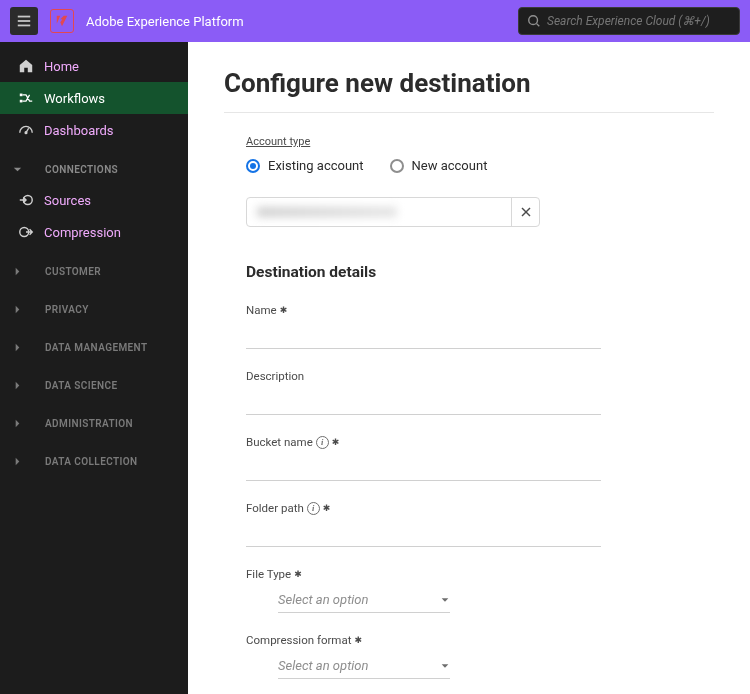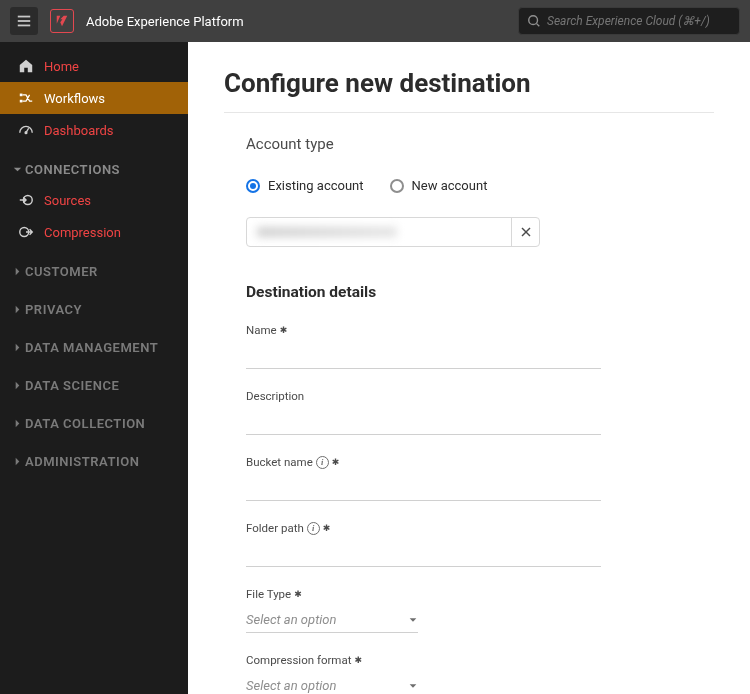--- a/index.html
+++ b/index.html
@@ -1,47 +1,47 @@
 <!DOCTYPE html>
 <html><head>
 <meta charset="utf-8">
 <style>
 * { margin: 0; padding: 0; box-sizing: border-box; font-family: -apple-system, BlinkMacSystemFont, "Segoe UI", Roboto, Arial, sans-serif; }
 body { width: 750px; height: 694px; background: #fff; overflow: hidden; }
 
 
-.topbar { height: 42px; background: #404040; display: flex; align-items: center; padding: 0 10px; gap: 12px; }
+.topbar { height: 42px; background: #8b5cf6; display: flex; align-items: center; padding: 0 10px; gap: 12px; }
 .hamburger-btn { width: 28px; height: 28px; background: #2b2b2b; border-radius: 3px; display: flex; align-items: center; justify-content: center; cursor: pointer; }
 .hamburger-btn svg { width: 16px; height: 16px; }
 .logo-box { width: 24px; height: 24px; border: 1px solid #e34850; border-radius: 3px; display: flex; align-items: center; justify-content: center; }
 .logo-box svg { width: 14px; height: 14px; }
 .app-title { color: #fff; font-size: 13px; font-weight: 400; }
 .search-wrap { margin-left: auto; display: flex; align-items: center; background: #1e1e1e; border: 1px solid #3a3a3a; border-radius: 4px; height: 28px; width: 222px; padding: 0 8px; gap: 6px; }
 .search-wrap svg { width: 14px; height: 14px; flex-shrink: 0; }
 .search-wrap input { background: transparent; border: none; outline: none; color: #909090; font-size: 12px; font-style: italic; width: 100%; }
 
 
 .layout { display: flex; height: calc(100% - 42px); }
 .sidebar { width: 188px; background: #1c1c1c; padding-top: 8px; overflow-y: auto; }
 .content { flex: 1; background: #fff; overflow-y: auto; padding: 26px 36px; }
 
 
-.nav-item { display: flex; align-items: center; gap: 10px; height: 32px; padding: 0 18px; color: #ef4444; font-size: 13px; cursor: pointer; }
-.nav-item.active { background: #a16207; color: #fff; }
+.nav-item { display: flex; align-items: center; gap: 10px; height: 32px; padding: 0 18px; color: #f0abfc; font-size: 13px; cursor: pointer; }
+.nav-item.active { background: #14532d; color: #fff; }
 .nav-item svg { width: 16px; height: 16px; flex-shrink: 0; }
 
-.nav-group { display: flex; align-items: center; gap: 2px; height: 30px; padding: 0 12px; color: #7a7a7a; font-size: 13px; font-weight: 600; letter-spacing: 0.04em; cursor: pointer; margin-top: 8px; }
+.nav-group { display: flex; align-items: center; gap: 22px; height: 30px; padding: 0 12px; color: #7a7a7a; font-size: 10px; font-weight: 600; letter-spacing: 0.04em; cursor: pointer; margin-top: 8px; }
 .nav-group svg { width: 11px; height: 11px; }
 .nav-group.expanded { color: #8a8a8a; }
 
 
 .page-title { font-size: 26px; font-weight: 700; color: #2c2c2c; margin-bottom: 14px; }
 .page-hr { border: none; border-top: 1px solid #e6e6e6; margin-bottom: 22px; }
 .form-section { margin-left: 22px; max-width: 370px; }
-.small-label { font-size: 15px; color: #4b4b4b; margin-bottom: 25px; }
+.small-label { font-size: 11px; color: #4b4b4b; margin-bottom: 10px; text-decoration: underline; }
 
 .radio-row { display: flex; gap: 26px; margin-bottom: 24px; }
 .radio-opt { display: flex; align-items: center; gap: 8px; cursor: pointer; }
 .radio-circle { width: 14px; height: 14px; border-radius: 50%; border: 2px solid #8e8e8e; display: flex; align-items: center; justify-content: center; }
 .radio-circle.checked { border-color: #1473e6; }
 .radio-circle.checked::after { content: ""; width: 6px; height: 6px; border-radius: 50%; background: #1473e6; }
 .radio-label { font-size: 13px; color: #2c2c2c; }
 
 .account-pick { display: flex; border: 1px solid #d8d8d8; border-radius: 4px; height: 30px; width: 294px; margin-bottom: 36px; }
 .account-val { flex: 1; padding: 0 10px; display: flex; align-items: center; }
@@ -49,21 +49,21 @@
 .account-clear { width: 28px; border-left: 1px solid #d8d8d8; display: flex; align-items: center; justify-content: center; cursor: pointer; }
 .account-clear svg { width: 12px; height: 12px; }
 
 .section-title { font-size: 15.5px; font-weight: 700; color: #2c2c2c; margin-bottom: 22px; }
 .field { margin-bottom: 20px; }
 .field-label { font-size: 11.5px; color: #4b4b4b; display: flex; align-items: center; gap: 3px; margin-bottom: 6px; }
 .req-star { font-size: 9px; color: #4b4b4b; }
 .info-ic { width: 13px; height: 13px; border: 1.3px solid #6e6e6e; border-radius: 50%; display: inline-flex; align-items: center; justify-content: center; font-size: 8.5px; font-style: italic; font-weight: 700; color: #6e6e6e; font-family: Georgia, serif; }
 .field-input { width: 355px; border: none; border-bottom: 1px solid #d0d0d0; height: 26px; font-size: 13px; outline: none; padding: 2px 0; background: transparent; }
 
-.select-wrap { position: relative; width: 172px; }
+.select-wrap { position: relative; width: 172px; margin-left: 32px; }
 .select-display { width: 100%; border: none; border-bottom: 1px solid #d0d0d0; height: 26px; display: flex; align-items: center; justify-content: space-between; cursor: pointer; }
 .select-placeholder { font-size: 13px; font-style: italic; color: #8e8e8e; }
 .select-chevron svg { width: 10px; height: 10px; }
 </style>
 </head>
 <body>
 
 <div class="topbar">
   <div class="hamburger-btn">
     <svg viewBox="0 0 18 18" fill="#c8c8c8">
@@ -155,27 +155,27 @@
     <div class="nav-group">
       <svg viewBox="0 0 12 12" fill="#7a7a7a">
           <path d="M4 2l4 4-4 4z"></path>
         </svg>
       <span>DATA SCIENCE</span>
     </div>
     <div class="nav-group">
       <svg viewBox="0 0 12 12" fill="#7a7a7a">
           <path d="M4 2l4 4-4 4z"></path>
         </svg>
+      <span>ADMINISTRATION</span>
+    </div>
+    <div class="nav-group">
+      <svg viewBox="0 0 12 12" fill="#7a7a7a">
+          <path d="M4 2l4 4-4 4z"></path>
+        </svg>
       <span>DATA COLLECTION</span>
-    </div>
-    <div class="nav-group">
-      <svg viewBox="0 0 12 12" fill="#7a7a7a">
-          <path d="M4 2l4 4-4 4z"></path>
-        </svg>
-      <span>ADMINISTRATION</span>
     </div>
   </div>
 
   <div class="content">
     <h1 class="page-title">Configure new destination</h1>
     <hr class="page-hr">
 
     <div class="form-section">
       <div class="small-label">Account type</div>
       <div class="radio-row">

